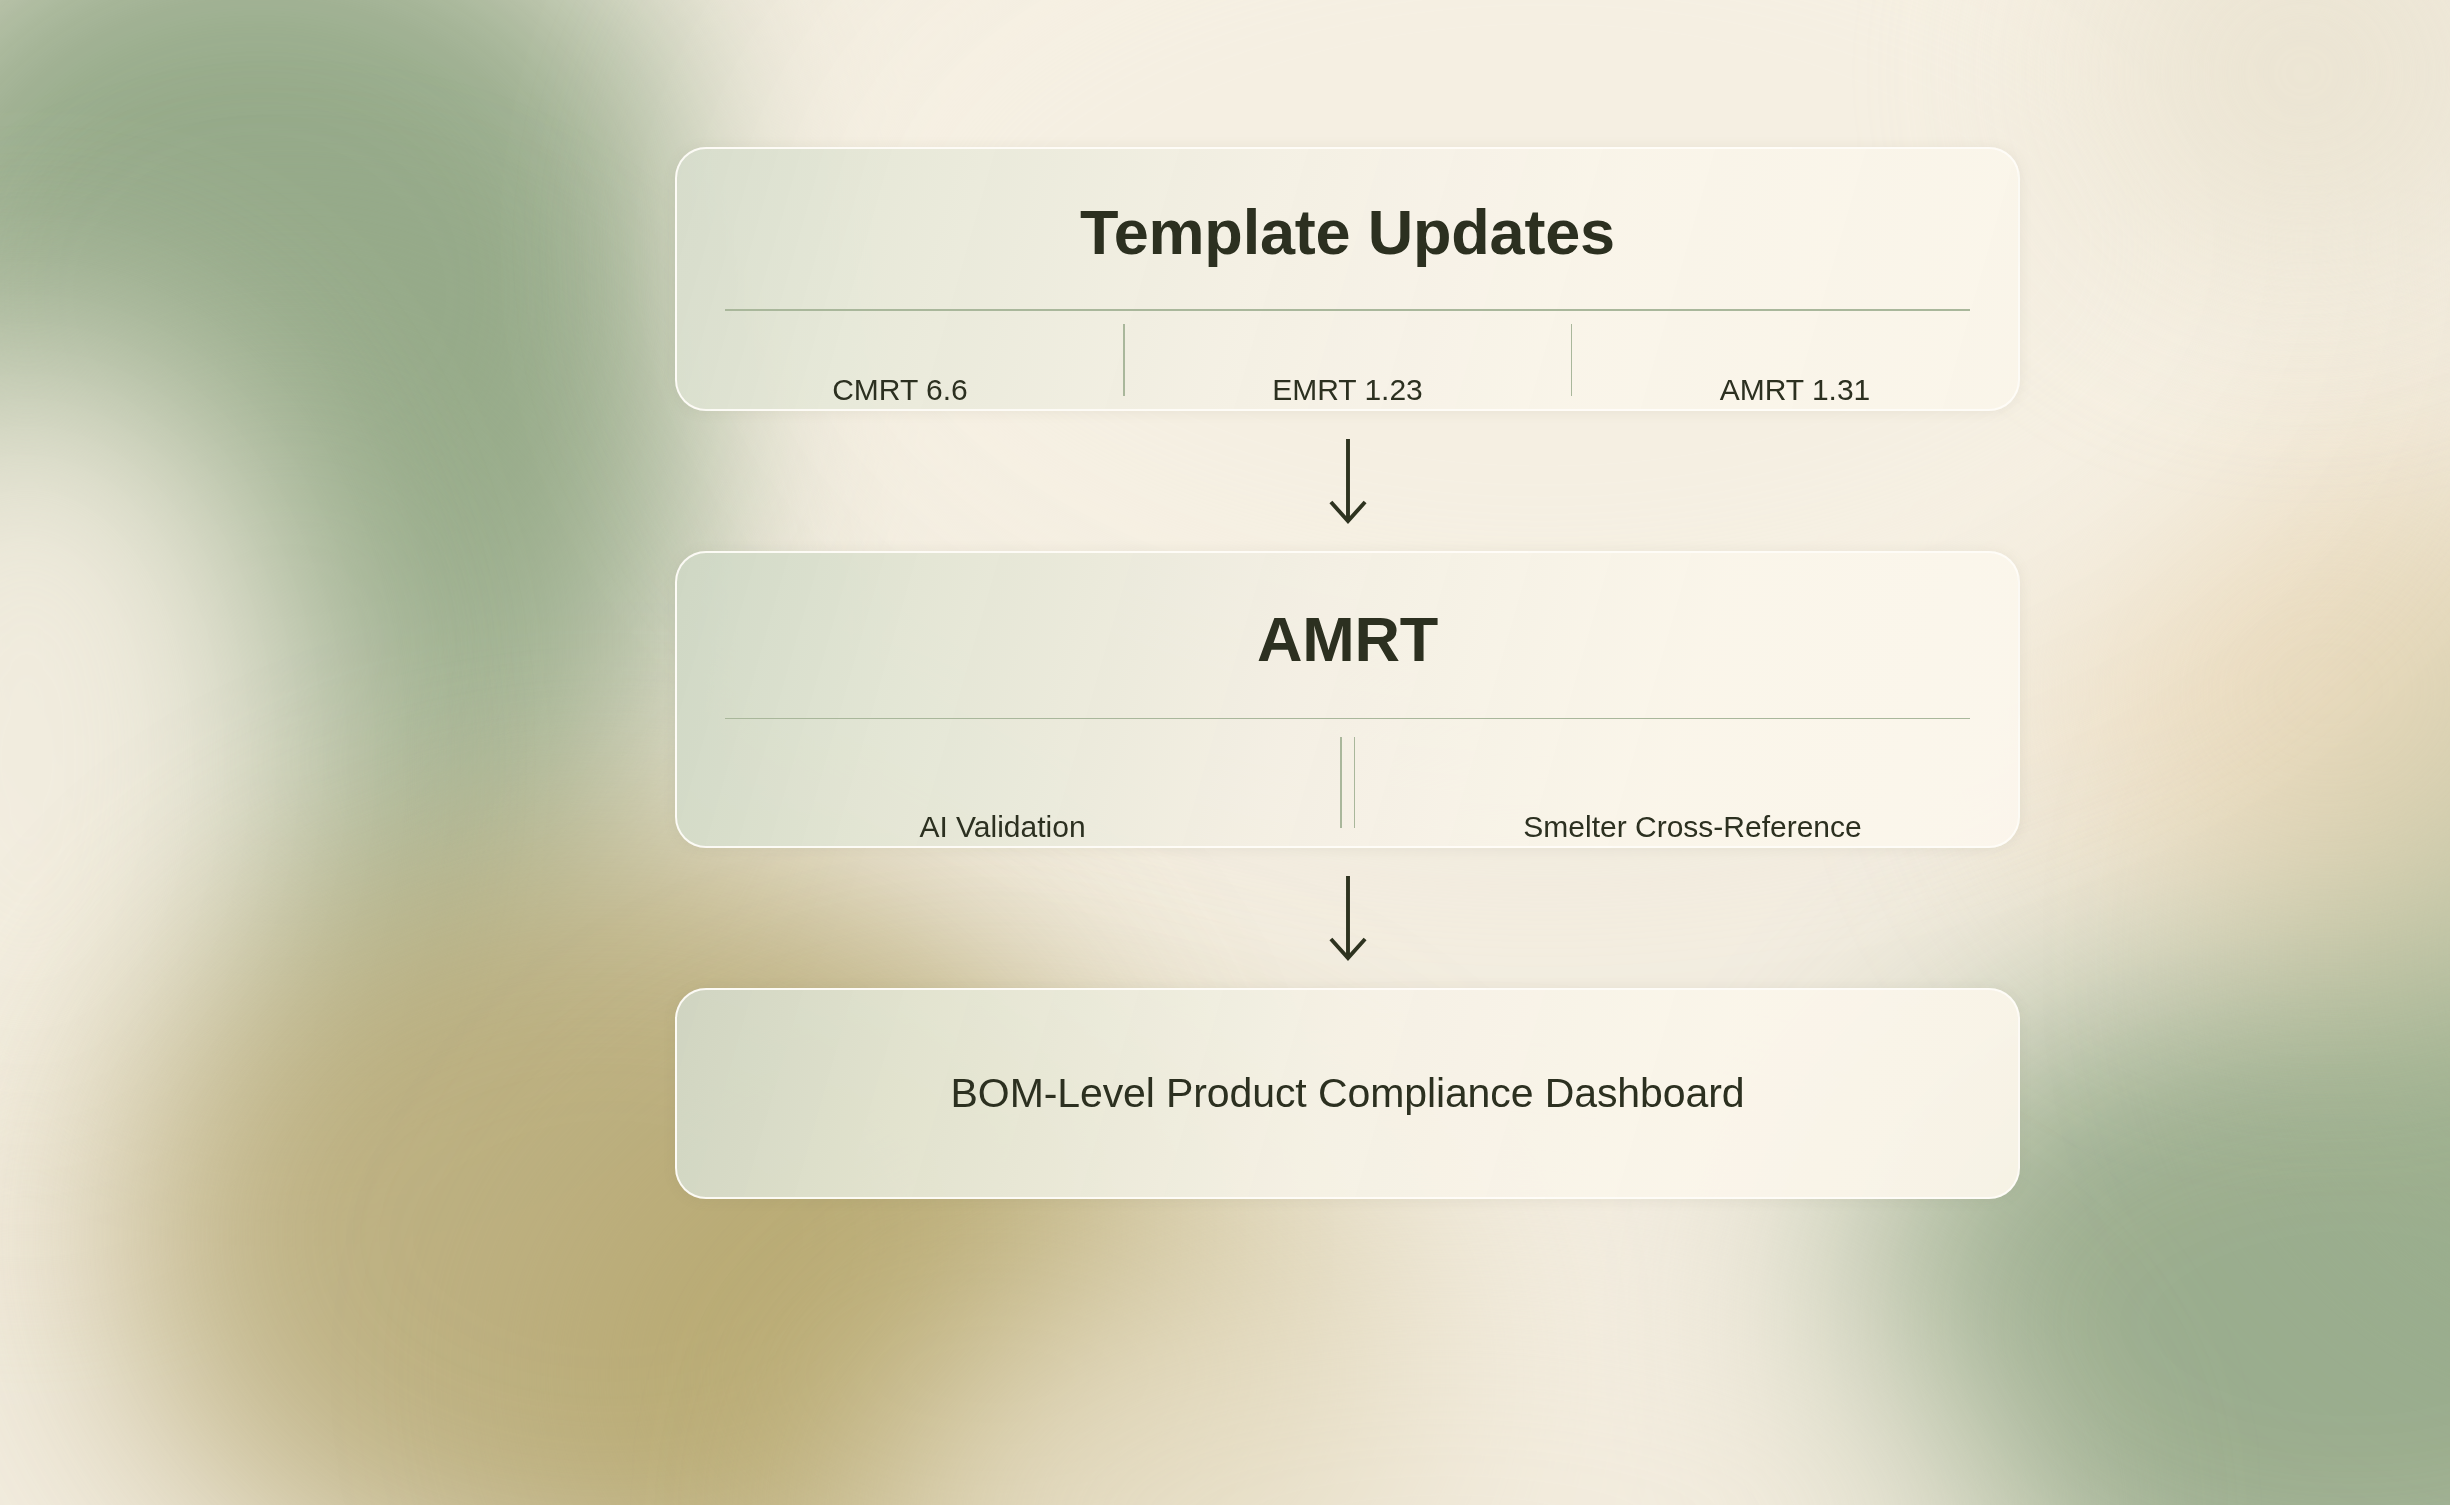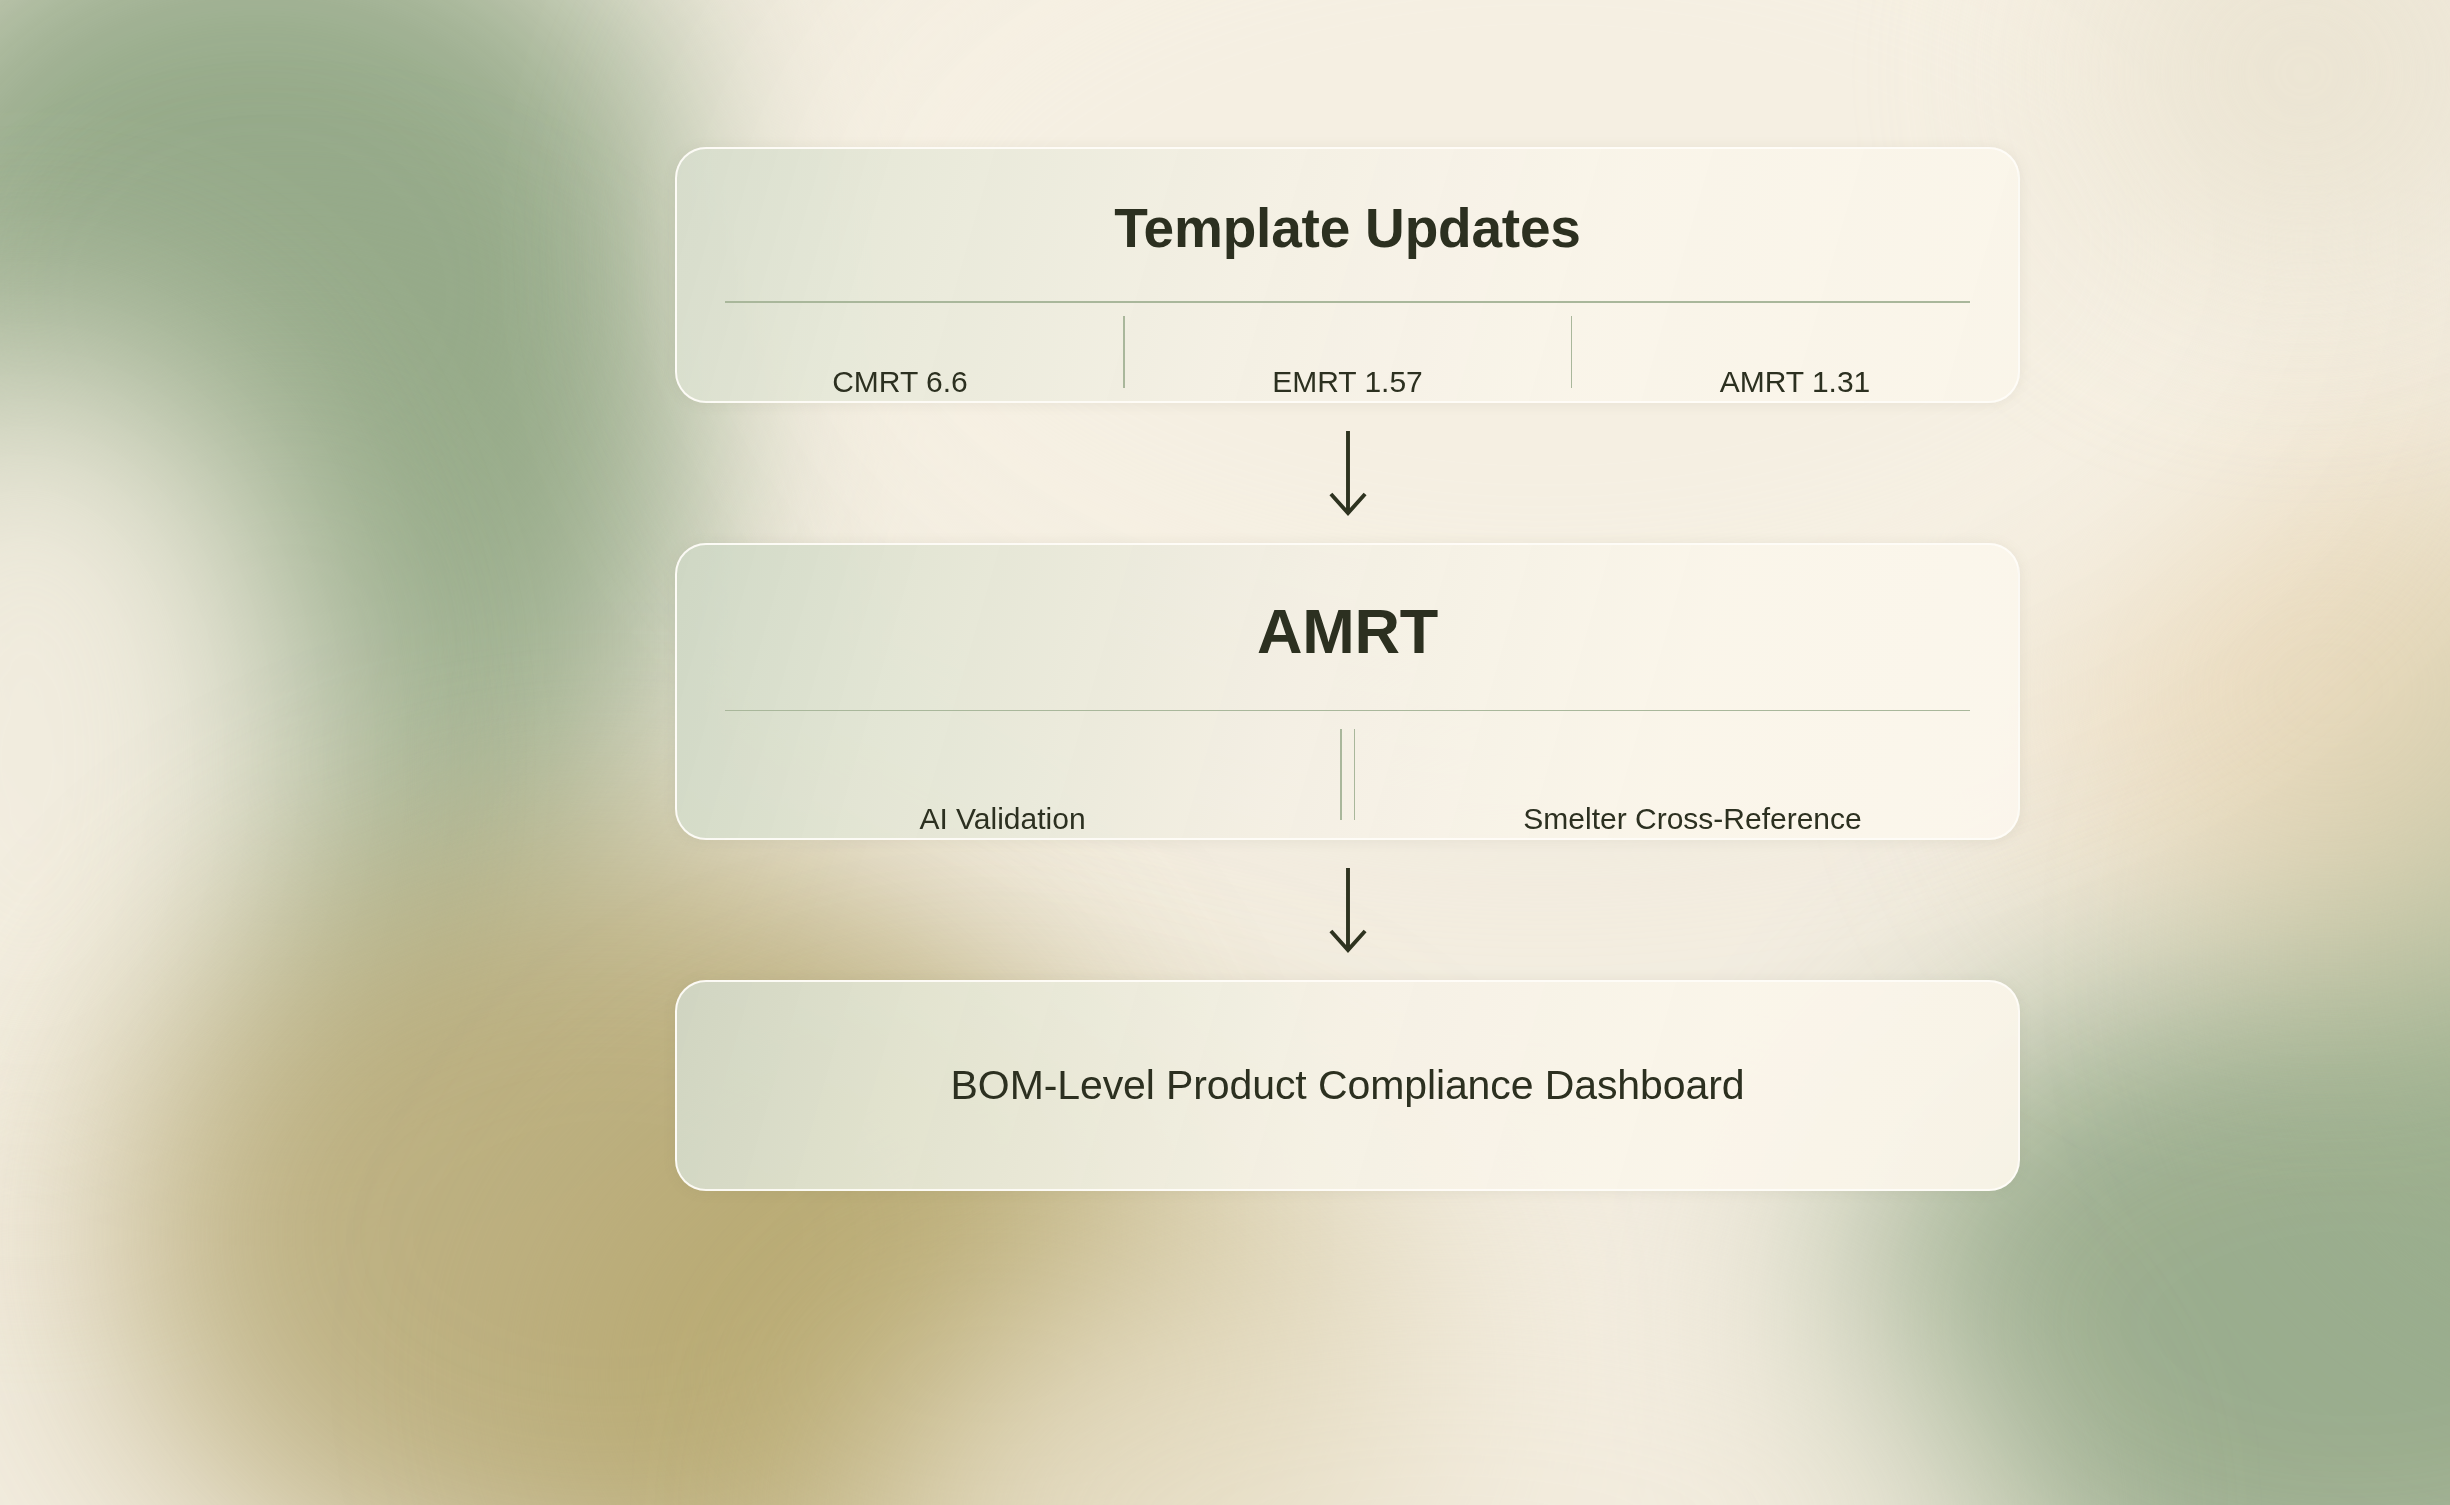--- a/index.html
+++ b/index.html
@@ -138,21 +138,21 @@
         rgba(249,244,232,0.96) 100%);
   }
 
   .card-title {
     text-align: center;
     color: #2c3020;
     font-weight: 700;
     letter-spacing: -0.2px;
     line-height: 1;
   }
-  .card-1 .card-title { font-size: 55px; padding: 52px 0 45px; }
+  .card-1 .card-title { font-size: 63px; padding: 52px 0 45px; }
   .card-2 .card-title { font-size: 63px; padding: 55px 0 47px; }
 
   .card-divider {
     height: 1.5px;
     background: #a9b79b;
     margin: 0 48px;
   }
 
   .card-cols {
     display: flex;
@@ -224,21 +224,21 @@
 </div>
 
 <div id="flow">
 
   <div class="card card-1">
     <div class="card-title">Template Updates</div>
     <div class="card-divider"></div>
     <div class="card-cols">
       <div class="card-col">CMRT 6.6</div>
       <div class="col-sep"></div>
-      <div class="card-col">EMRT 1.57</div>
+      <div class="card-col">EMRT 1.23</div>
       <div class="col-sep"></div>
       <div class="card-col">AMRT 1.31</div>
     </div>
   </div>
 
   <div class="arrow-wrap">
     <svg width="44" height="86" viewBox="0 0 90 176" fill="none">
       <path d="M45 2 V170 M10 131 L45 170 L80 131" stroke="#2e3320" stroke-width="8" stroke-linecap="butt" stroke-linejoin="miter" fill="none"></path>
     </svg>
   </div>

